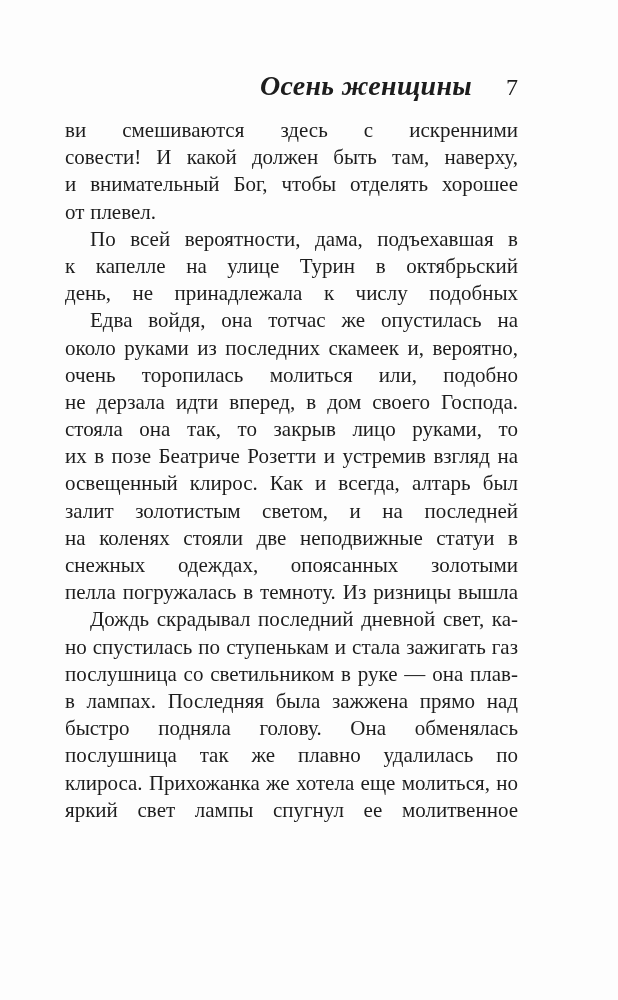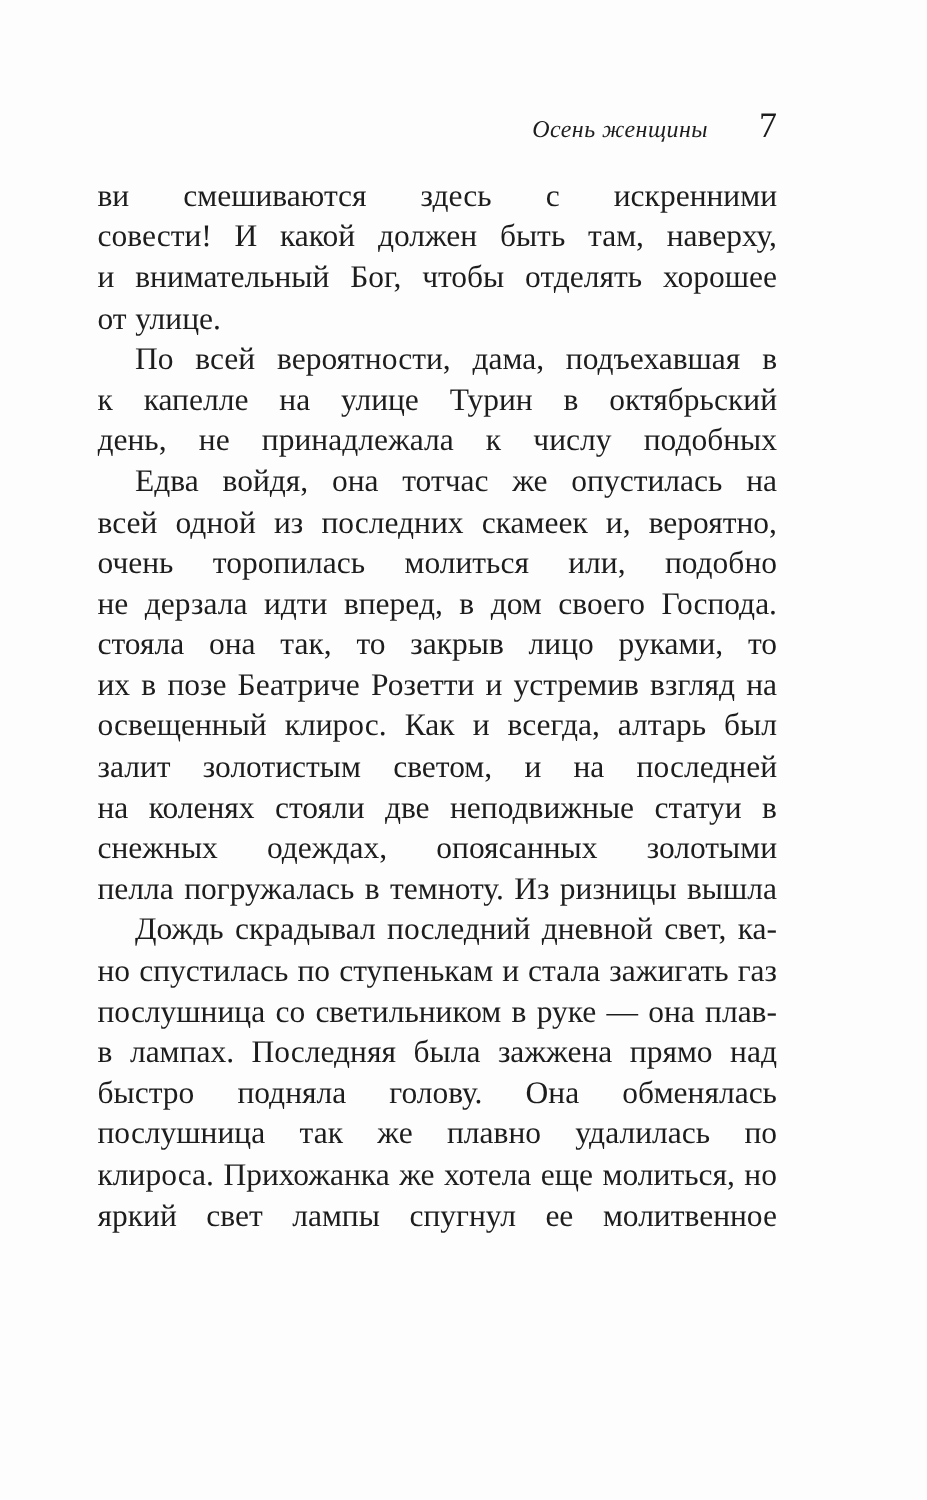--- a/index.html
+++ b/index.html
@@ -20,23 +20,24 @@
     position: absolute;
     top: 72px;
     left: 65px;
     width: 453px;
     display: flex;
     justify-content: flex-end;
     align-items: baseline;
   }
   .running-title {
     font-style: italic;
-    font-size: 16px;
+    font-size: 28px;
     line-height: 1;
     letter-spacing: 0.3px;
+    font-weight: bold;
   }
   .page-number {
     font-size: 24px;
     line-height: 1;
     margin-left: 34px;
   }
   .text-block {
     position: absolute;
     top: 117px;
     left: 65px;
@@ -71,32 +72,32 @@
     <span class="running-title">Осень женщины</span>
     <span class="page-number">7</span>
   </div>
 
   <div class="text-block">
 
     <div class="para">
       <div class="line">ви смешиваются здесь с искренними угрызениями</div>
       <div class="line">совести! И какой должен быть там, наверху, добрый</div>
       <div class="line">и внимательный Бог, чтобы отделять хорошее семя</div>
-      <div class="line last">от улице.</div>
+      <div class="line last">от плевел.</div>
     </div>
 
     <div class="para">
       <div class="line indent">По всей вероятности, дама, подъехавшая в карете</div>
       <div class="line">к капелле на улице Турин в октябрьский дождливый</div>
       <div class="line last">день, не принадлежала к числу подобных кающихся.</div>
     </div>
 
     <div class="para">
       <div class="line indent">Едва войдя, она тотчас же опустилась на колени</div>
-      <div class="line">всей одной из последних скамеек и, вероятно,</div>
+      <div class="line">около руками из последних скамеек и, вероятно,</div>
       <div class="line">очень торопилась молиться или, подобно мытарю,</div>
       <div class="line">не дерзала идти вперед, в дом своего Господа. Долго</div>
       <div class="line">стояла она так, то закрыв лицо руками, то скрестив</div>
       <div class="line">их в позе Беатриче Розетти и устремив взгляд на</div>
       <div class="line">освещенный клирос. Как и всегда, алтарь был весь</div>
       <div class="line">залит золотистым светом, и на последней ступеньке</div>
       <div class="line">на коленях стояли две неподвижные статуи в бело-</div>
       <div class="line">снежных одеждах, опоясанных золотыми кушаками,</div>
     </div>
 

